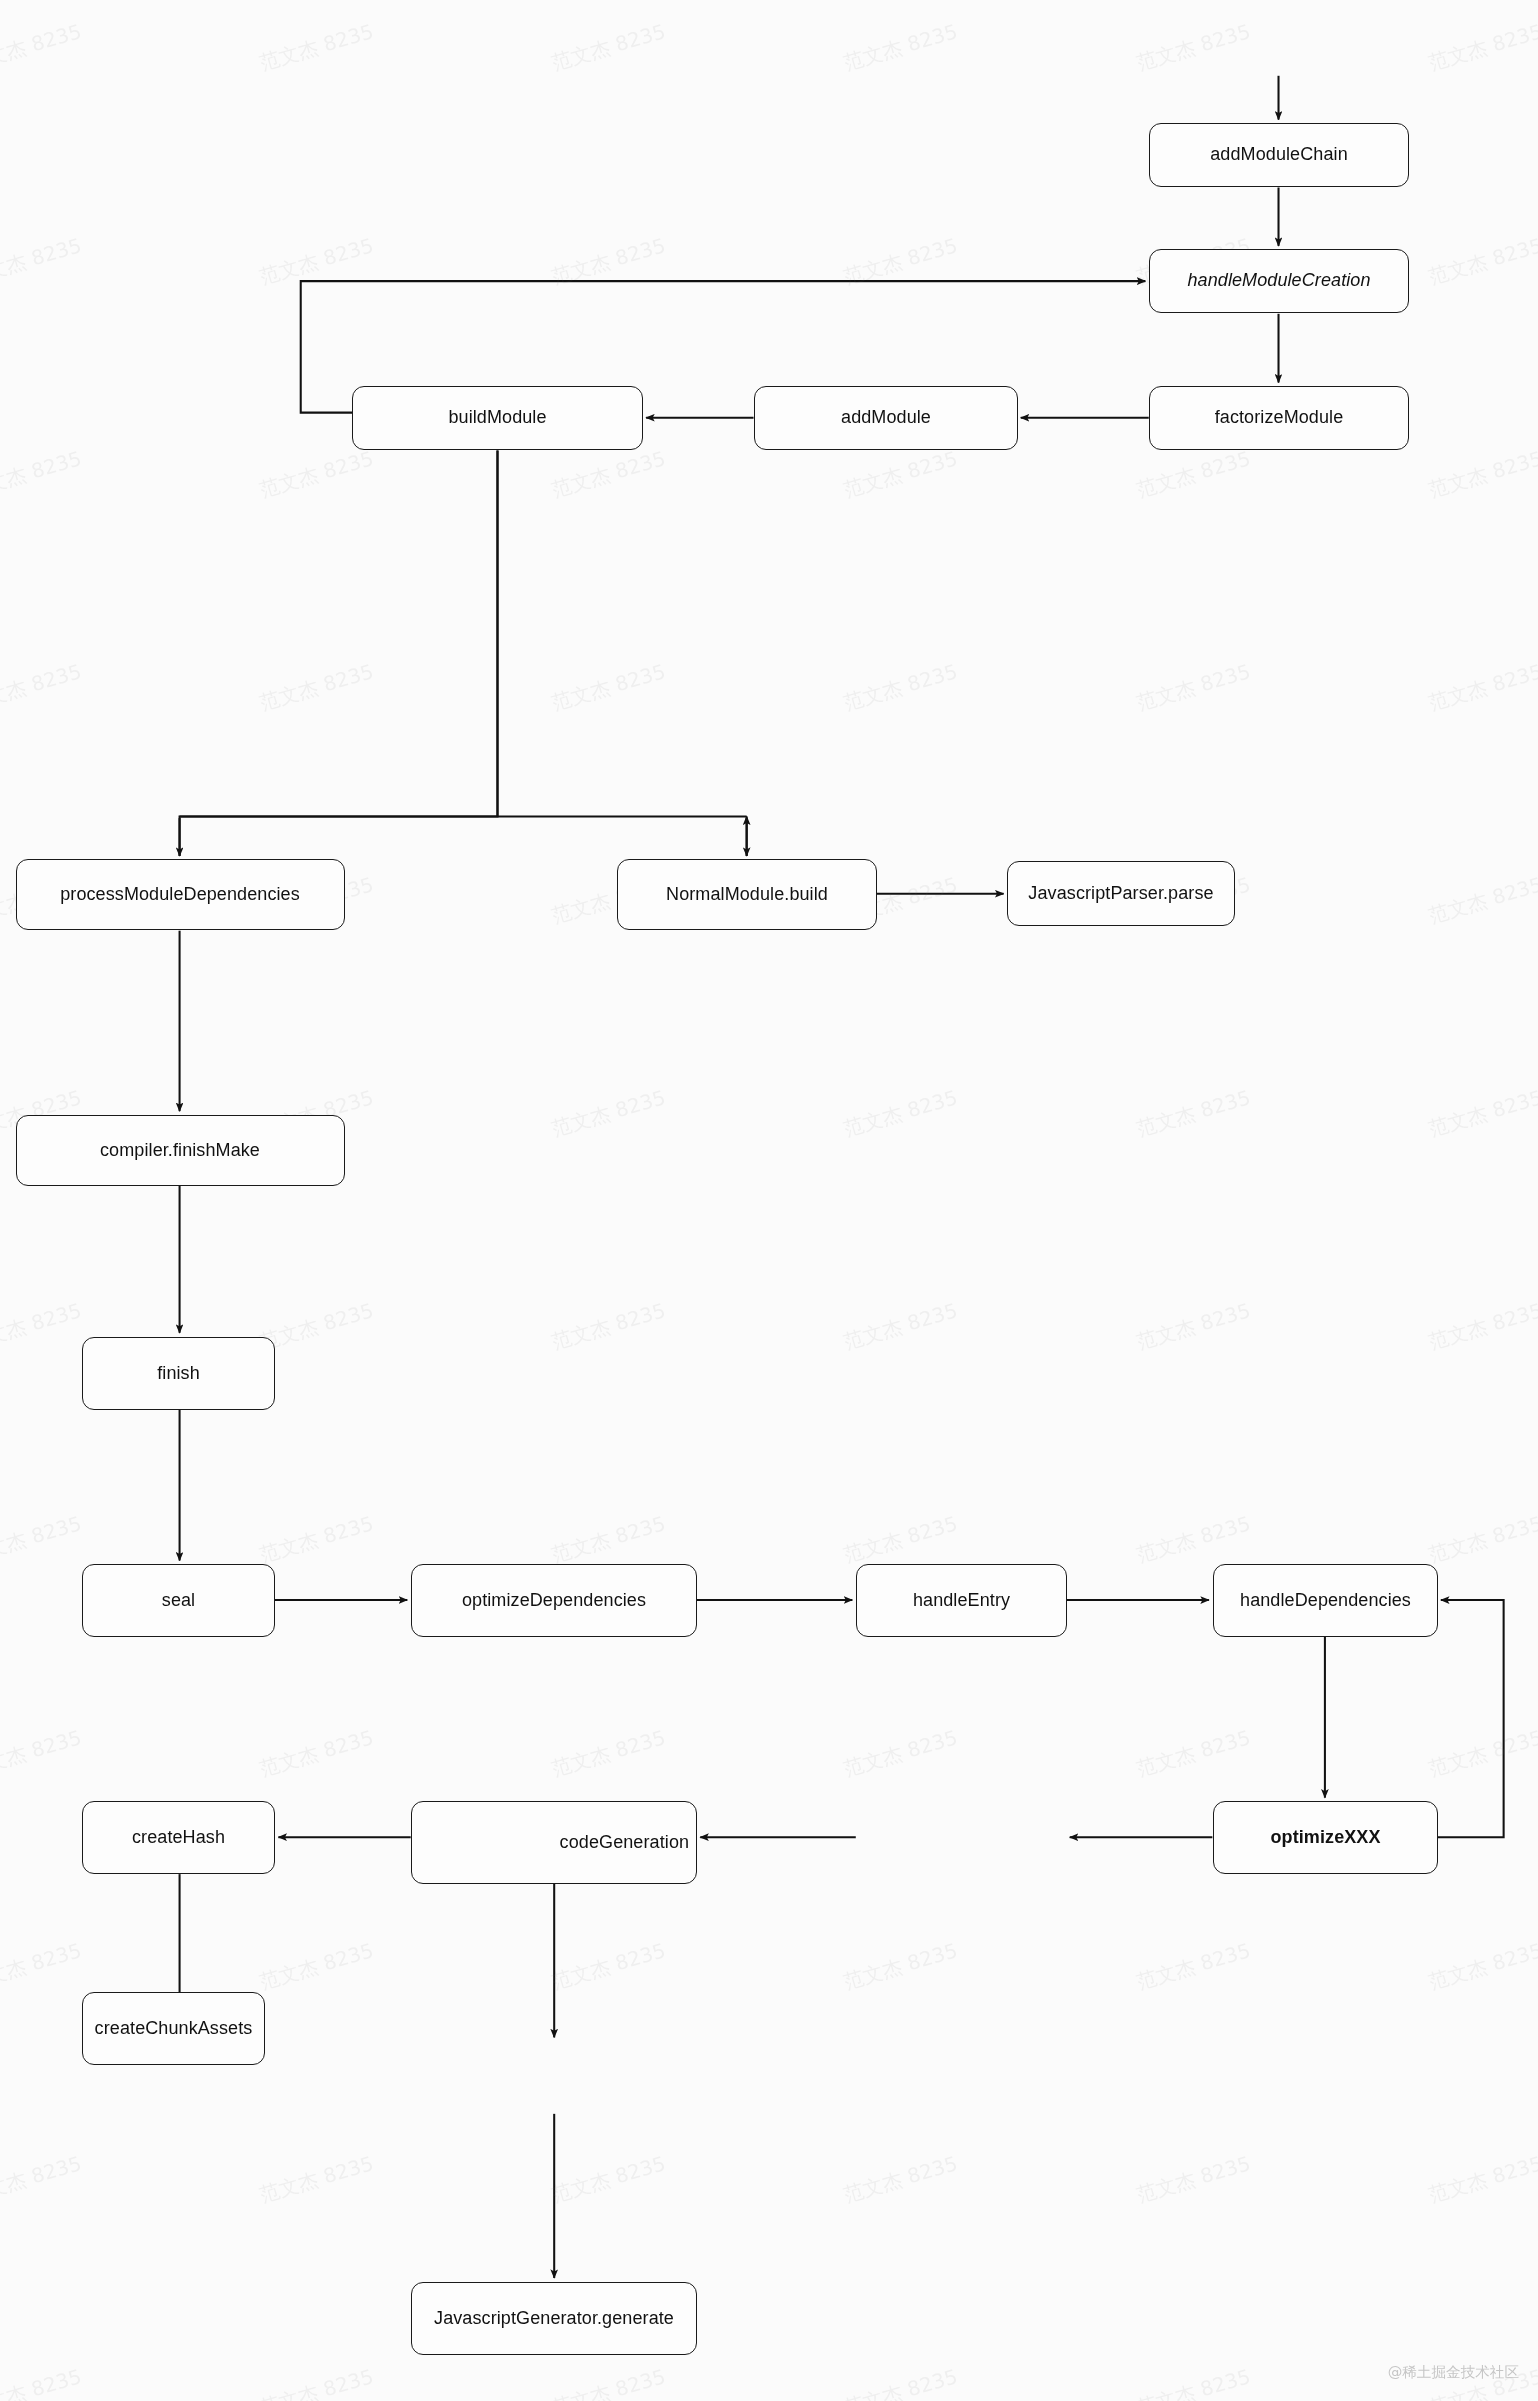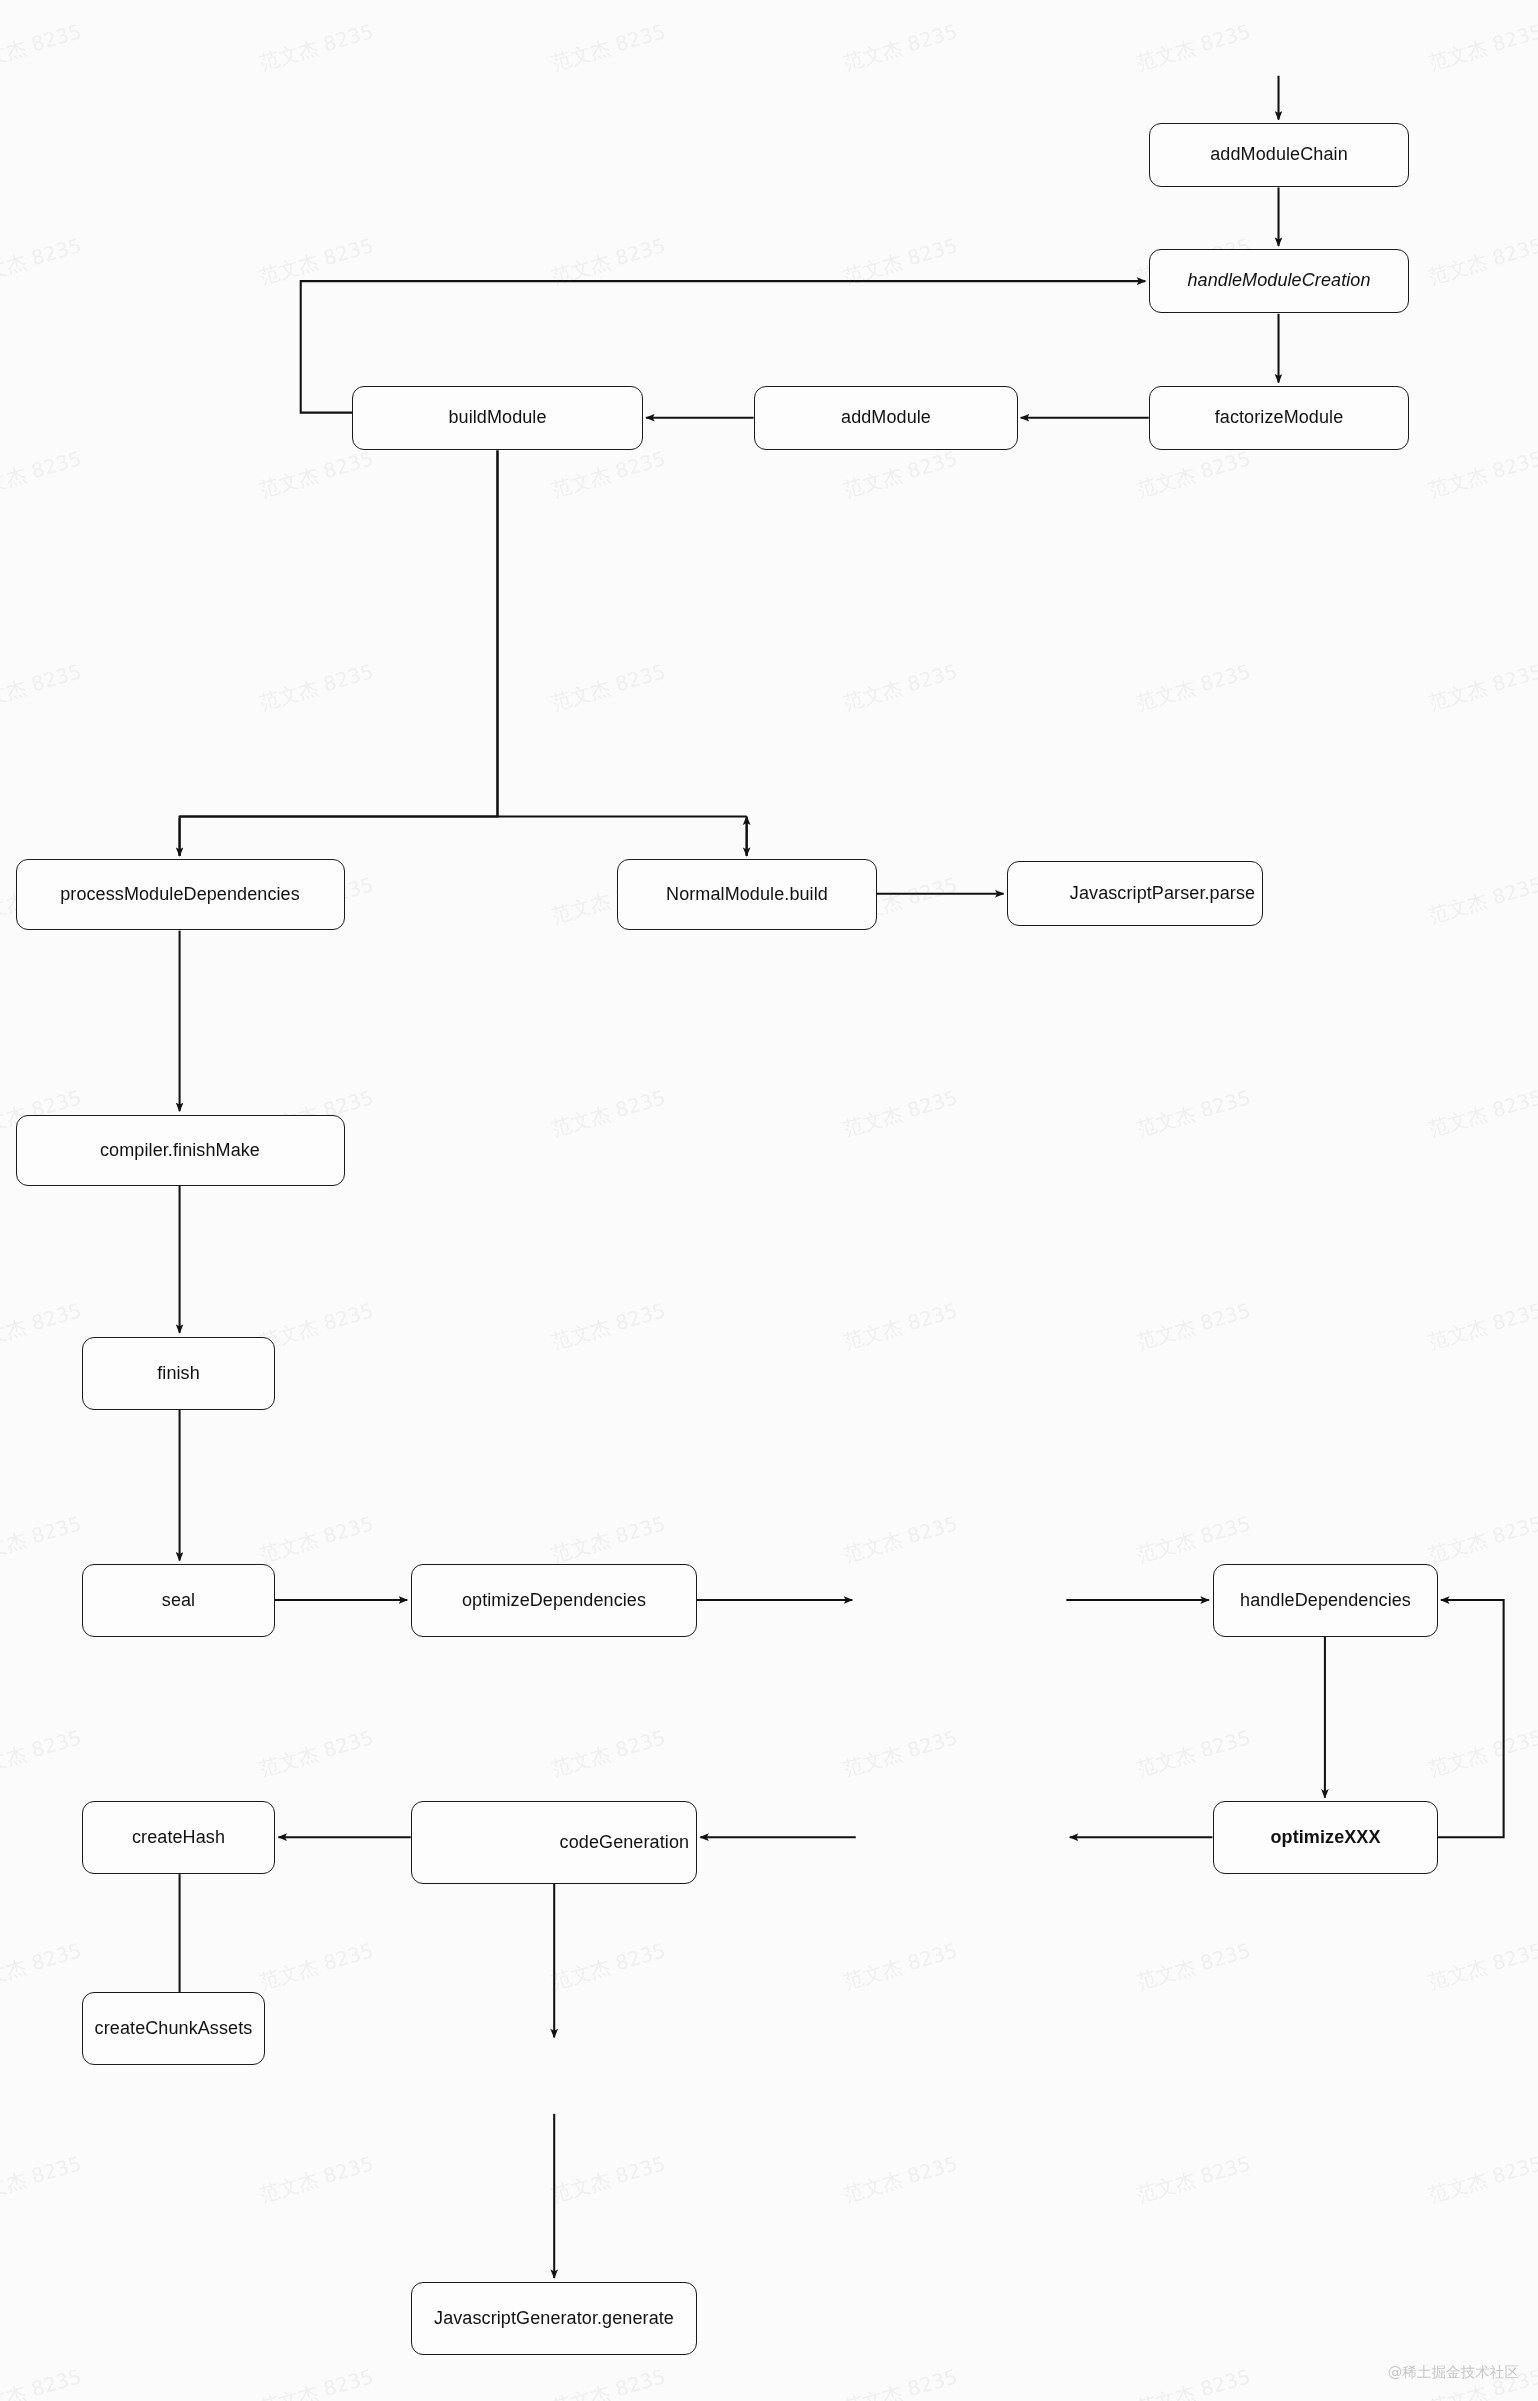--- a/index.html
+++ b/index.html
@@ -146,34 +146,37 @@
   </div>
   <div class="node" style="left:352px;top:386px;width:291px;height:64px;">
     <span>buildModule</span>
   </div>
   <div class="node" style="left:15.5px;top:859px;width:329px;height:71px;">
     <span>processModuleDependencies</span>
   </div>
   <div class="node" style="left:617px;top:859px;width:260px;height:71px;">
     <span>NormalModule.build</span>
   </div>
-  <div class="node" style="left:1007px;top:861px;width:256px;height:65px;justify-content:flex-end;">
+  <div class="node" style="left:1007px;top:861px;width:228px;height:65px;">
     <span>JavascriptParser.parse</span>
   </div>
   <div class="node" style="left:15.5px;top:1115px;width:329px;height:71px;">
     <span>compiler.finishMake</span>
   </div>
   <div class="node" style="left:82px;top:1337px;width:193px;height:73px;">
     <span>finish</span>
   </div>
   <div class="node" style="left:82px;top:1564px;width:193px;height:73px;">
     <span>seal</span>
   </div>
   <div class="node" style="left:411px;top:1564px;width:286px;height:73px;">
     <span>optimizeDependencies</span>
+  </div>
+  <div class="node" style="left:856px;top:1564px;width:211px;height:73px;">
+    <span>handleEntry</span>
   </div>
   <div class="node" style="left:1213px;top:1564px;width:225px;height:73px;">
     <span>handleDependencies</span>
   </div>
   <div class="node" style="left:1213px;top:1801px;width:225px;height:73px;font-weight:bold;">
     <span>optimizeXXX</span>
   </div>
   <div class="node" style="left:411px;top:1801px;width:286px;height:83px;justify-content:flex-end;">
     <span>codeGeneration</span>
   </div>

